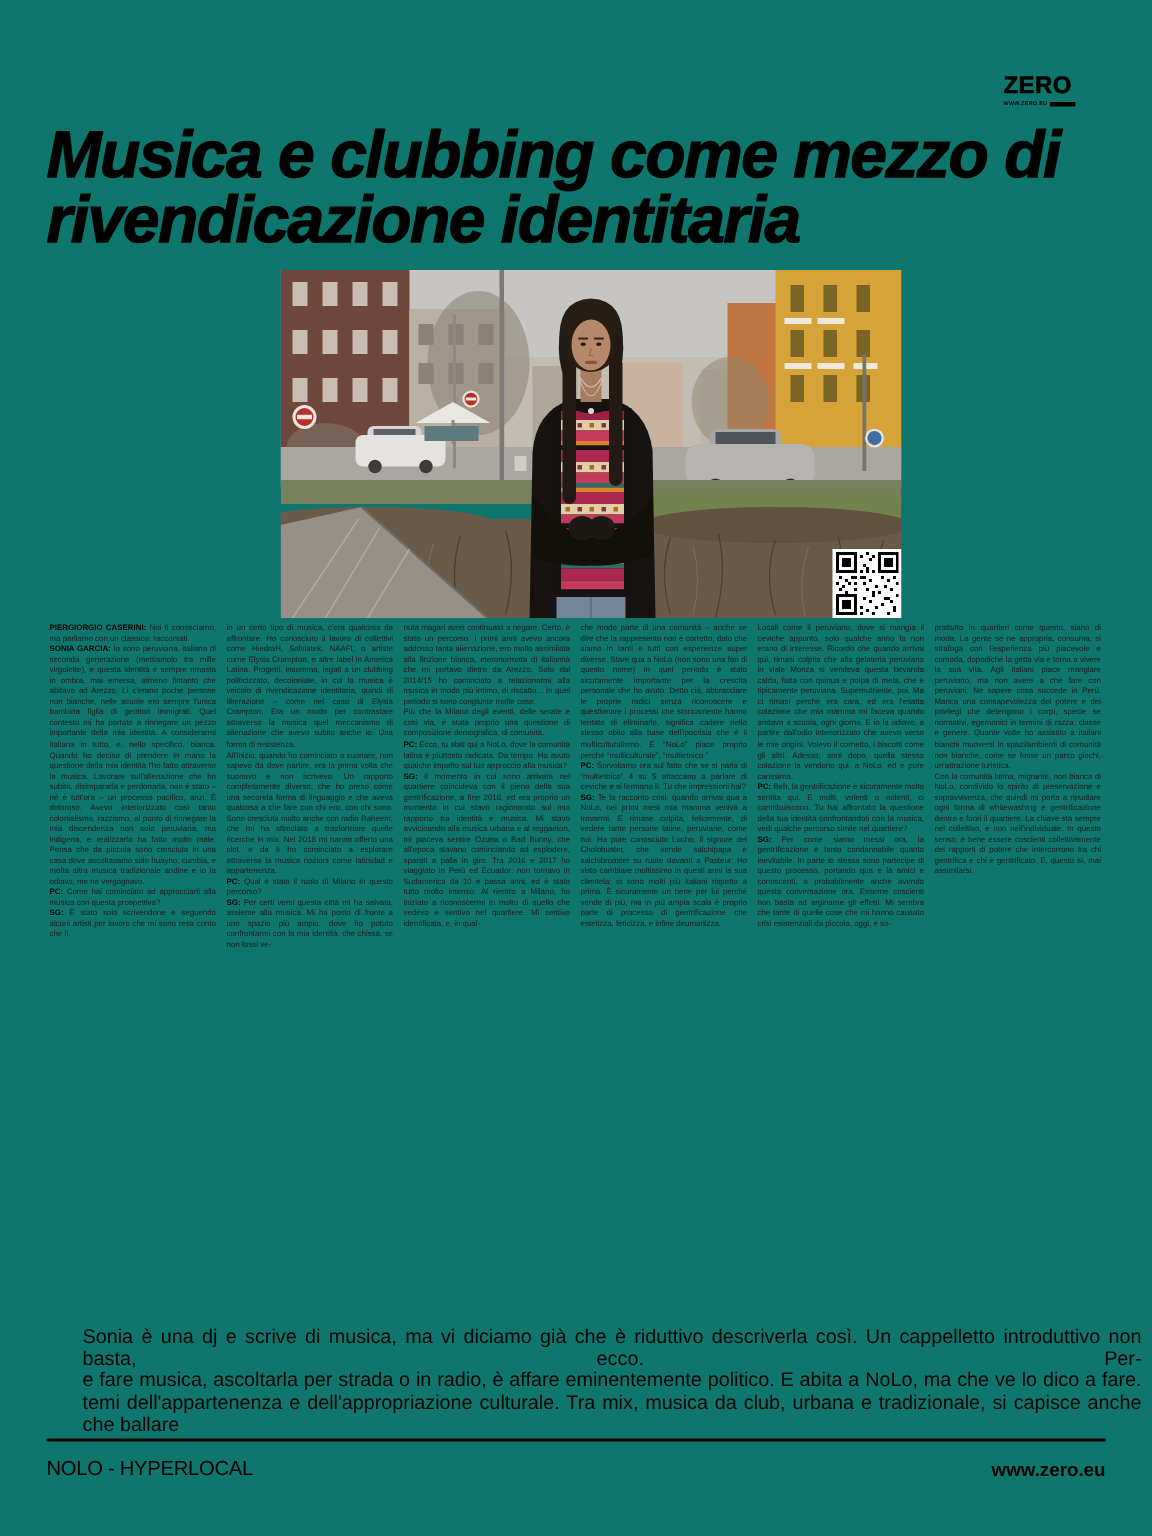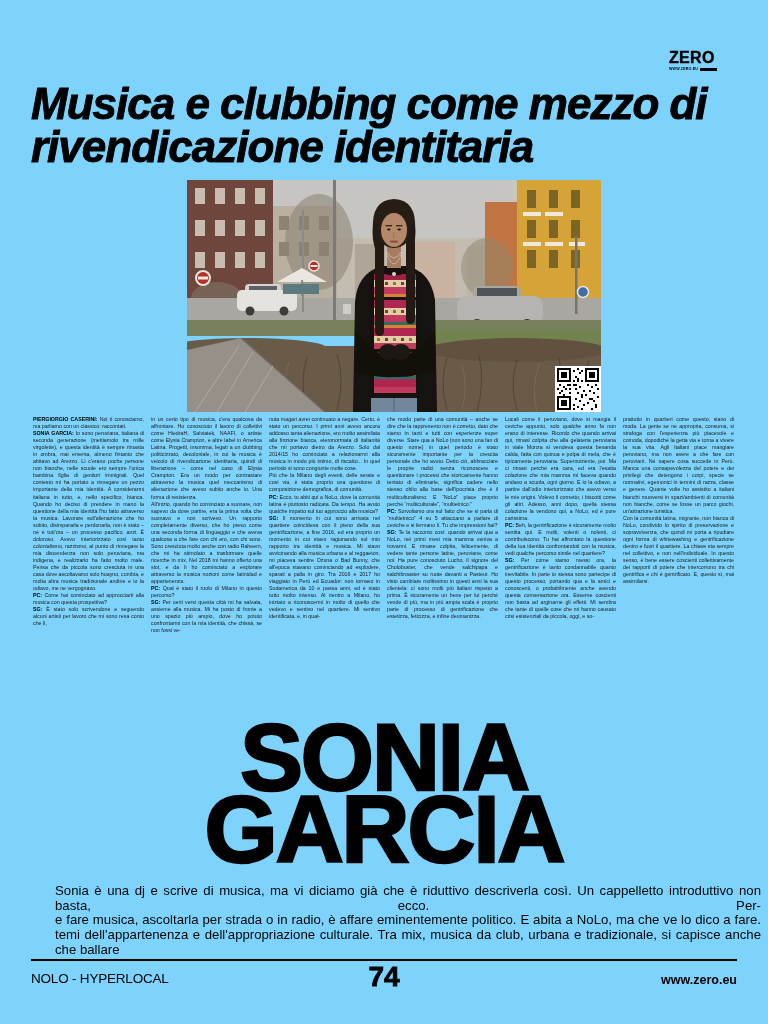--- a/index.html
+++ b/index.html
@@ -1,18 +1,18 @@
 <!DOCTYPE html>
 <html lang="it"><head>
 <meta charset="utf-8">
 <style>
   * { margin:0; padding:0; box-sizing:border-box; }
   html,body { background:#ffffff; }
   body { width:768px; height:1024px; font-family:"Liberation Sans", sans-serif; color:#000; }
-  .page { position:relative; width:768px; height:1024px; overflow:hidden; background:#7dd3fc; }
+  .page { position:relative; width:768px; height:1024px; overflow:hidden; background:#0f766e; }
 
   
   .logo { position:absolute; top:50px; right:51px; width:48px; }
   .logo-word { font-size:16px; font-weight:bold; letter-spacing:.3px; line-height:1; -webkit-text-stroke:.4px #000; }
   .logo-sub { display:flex; align-items:center; margin-top:1px; }
   .logo-url { font-size:3.6px; font-weight:bold; letter-spacing:.2px; white-space:nowrap; }
   .logo-bar { flex:1; height:3px; background:#000; margin-left:2px; }
 
   
   .title { position:absolute; left:31px; top:82px; width:710px; font-weight:bold;
@@ -375,29 +375,24 @@
     <div class="col"><span>che modo parte di una comunità – anche se dire che la rappresento non è corretto, dato che siamo in tanti e tutti con esperienze super diverse. Stare qua a NoLo (non sono una fan di questo nome) in quel periodo è stato sicuramente importante per la crescita personale che ho avuto. Detto ciò, abbracciare le proprie radici senza riconoscere e questionare i processi che storicamente hanno tentato di eliminarle, significa cadere nello stesso oblio alla base dell'ipocrisia che è il multiculturalismo. E “NoLo” piace proprio perché “multiculturale”, “multietnico.”
 </span><strong>PC:</strong><span> Sorvoliamo ora sul fatto che se si parla di “multietnico” 4 su 5 attaccano a parlare di ceviche e si fermano lì. Tu che impressioni hai?
 </span><strong>SG:</strong><span> Te la racconto così: quando arrivai qua a NoLo, nei primi mesi mia mamma veniva a trovarmi. E rimase colpita, felicemente, di vedere tante persone latine, peruviane, come noi. Ha pure conosciuto Lucho, il signore del Cholobuster, che vende salchipapa e salchibroaster su ruote davanti a Pasteur. Ho visto cambiare moltissimo in questi anni la sua clientela: ci sono molti più italiani rispetto a prima. È sicuramente un bene per lui perché vende di più, ma in più ampia scala è proprio parte di processo di gentrificazione che estetizza, feticizza, e infine deumanizza.</span></div>
     <div class="col"><span>Locali come il peruviano, dove si mangia il ceviche appunto, solo qualche anno fa non erano di interesse. Ricordo che quando arrivai qui, rimasi colpita che alla gelateria peruviana in viale Monza si vendeva questa bevanda calda, fatta con quinua e polpa di mela, che è tipicamente peruviana. Supernutriente, poi. Ma ci rimasi perché era cara, ed era l'esatta colazione che mia mamma mi faceva quando andavo a scuola, ogni giorno. E io la odiavo, a partire dall'odio interiorizzato che avevo verso le mie origini. Volevo il cornetto, i biscotti come gli altri. Adesso, anni dopo, quella stessa colazione la vendono qui, a NoLo, ed è pure carissima.
 </span><strong>PC:</strong><span> Beh, la gentrificazione è sicuramente molto sentita qui. E molti, volenti o nolenti, ci contribuiscono. Tu hai affrontato la questione della tua identità confrontandoti con la musica, vedi qualche percorso simile nel quartiere?
 </span><strong>SG:</strong><span> Per come siamo messi ora, la gentrificazione è tanto condannabile quanto inevitabile. In parte io stessa sono partecipe di questo processo, portando qua e là amici e conoscenti, o probabilmente anche avendo questa conversazione ora. Esserne coscienti non basta ad arginarne gli effetti. Mi sembra che tante di quelle cose che mi hanno causato crisi esistenziali da piccola, oggi, e so-</span></div>
     <div class="col"><span>prattutto in quartieri come questo, siano di moda. La gente se ne appropria, consuma, si strafoga con l'esperienza più piacevole e comoda, dopodiché la getta via e torna a vivere la sua vita. Agli italiani piace mangiare peruviano, ma non avere a che fare con peruviani. Né sapere cosa succede in Perù. Manca una consapevolezza del potere e dei privilegi che detengono i corpi, specie se normativi, egemonici in termini di razza, classe e genere. Quante volte ho assistito a italiani bianchi muoversi in spazi/ambienti di comunità non bianche, come se fosse un parco giochi, un'attrazione turistica.
 Con la comunità latina, migrante, non bianca di NoLo, condivido lo spirito di preservazione e sopravvivenza, che quindi mi porta a ripudiare ogni forma di whitewashing e gentrificazione dentro e fuori il quartiere. La chiave sta sempre nel collettivo, e non nell'individuale. In questo senso, è bene essere coscienti collettivamente dei rapporti di potere che intercorrono tra chi gentrifica e chi è gentrificato. E, questo sì, mai assimilarsi.</span></div>
   </div>
 
-  <div class="big-name">
-    <div>SONIA</div>
-    <div>GARCIA</div>
-  </div>
 
   <div class="intro">
     <div class="intro-line">Sonia è una dj e scrive di musica, ma vi diciamo già che è riduttivo descriverla così. Un cappelletto introduttivo non basta, ecco. Per-</div>
     <div class="intro-line">e fare musica, ascoltarla per strada o in radio, è affare eminentemente politico. E abita a NoLo, ma che ve lo dico a fare.</div>
     <div class="intro-line">temi dell'appartenenza e dell'appropriazione culturale. Tra mix, musica da club, urbana e tradizionale, si capisce anche che ballare</div>
   </div>
 
   <div class="rule"></div>
   <div class="foot-left">NOLO - HYPERLOCAL</div>
-  <div class="foot-page">74</div>
   <div class="foot-right">www.zero.eu</div>
 
 </div>
 
 </body></html>

